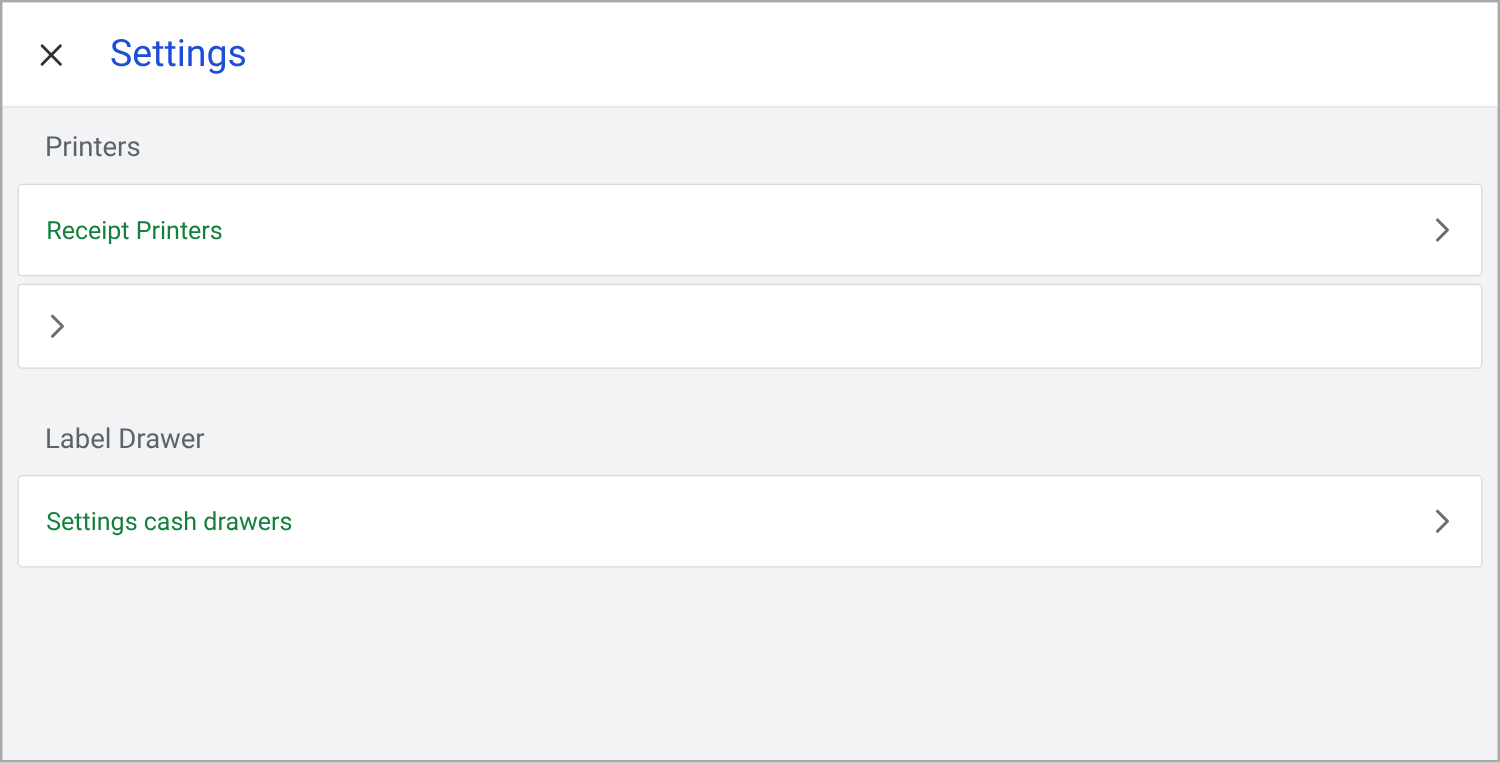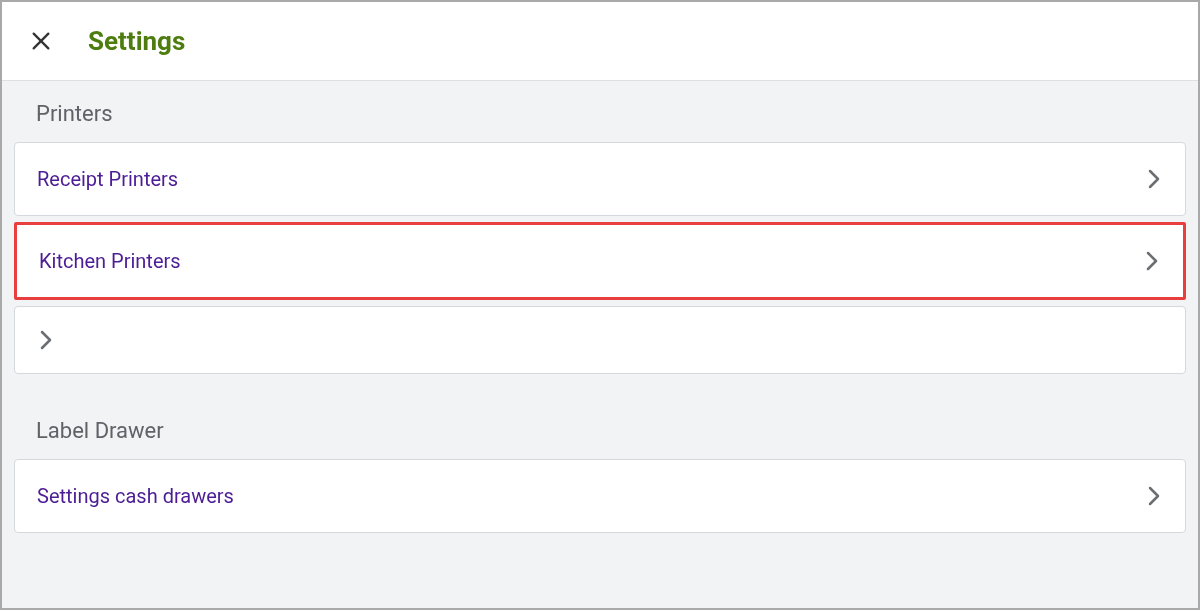--- a/index.html
+++ b/index.html
@@ -29,23 +29,23 @@
       cursor: pointer;
       display: flex;
       align-items: center;
       justify-content: center;
     }
     .close-icon svg {
       width: 22px;
       height: 22px;
     }
     .header-title {
-      font-size: 26px;
-      font-weight: 700;
-      color: #4d7c0f;
+      font-size: 30px;
+      font-weight: 400;
+      color: #1d4ed8;
     }
     .content {
       padding: 8px 12px 12px 12px;
     }
     .section-title {
       font-size: 22px;
       font-weight: 400;
       color: #5f6368;
       padding: 12px 22px 16px 22px;
     }
@@ -60,21 +60,21 @@
       cursor: pointer;
       margin-bottom: 6px;
     }
     .list-item.highlighted {
       border: 3px solid #e83e3e;
       border-radius: 2px;
     }
     .list-item-label {
       font-size: 20px;
       font-weight: 400;
-      color: #4c1d95;
+      color: #15803d;
     }
     .chevron-icon {
       width: 18px;
       height: 18px;
       display: flex;
       align-items: center;
       justify-content: center;
     }
     .chevron-icon svg {
       width: 12px;
@@ -103,28 +103,20 @@
 
   <div class="list-item">
     <span class="list-item-label">Receipt Printers</span>
     <span class="chevron-icon">
       <svg viewBox="0 0 12 20" fill="none" stroke="#6b6f73" stroke-width="2.5" stroke-linecap="round" stroke-linejoin="round">
         <polyline points="2,2 10,10 2,18"></polyline>
       </svg>
     </span>
   </div>
 
-  <div class="list-item highlighted">
-    <span class="list-item-label">Kitchen Printers</span>
-    <span class="chevron-icon">
-      <svg viewBox="0 0 12 20" fill="none" stroke="#6b6f73" stroke-width="2.5" stroke-linecap="round" stroke-linejoin="round">
-        <polyline points="2,2 10,10 2,18"></polyline>
-      </svg>
-    </span>
-  </div>
 
   <div class="list-item">
     <span class="chevron-icon">
       <svg viewBox="0 0 12 20" fill="none" stroke="#6b6f73" stroke-width="2.5" stroke-linecap="round" stroke-linejoin="round">
         <polyline points="2,2 10,10 2,18"></polyline>
       </svg>
     </span>
   </div>
 
   <div class="section-gap"></div>

